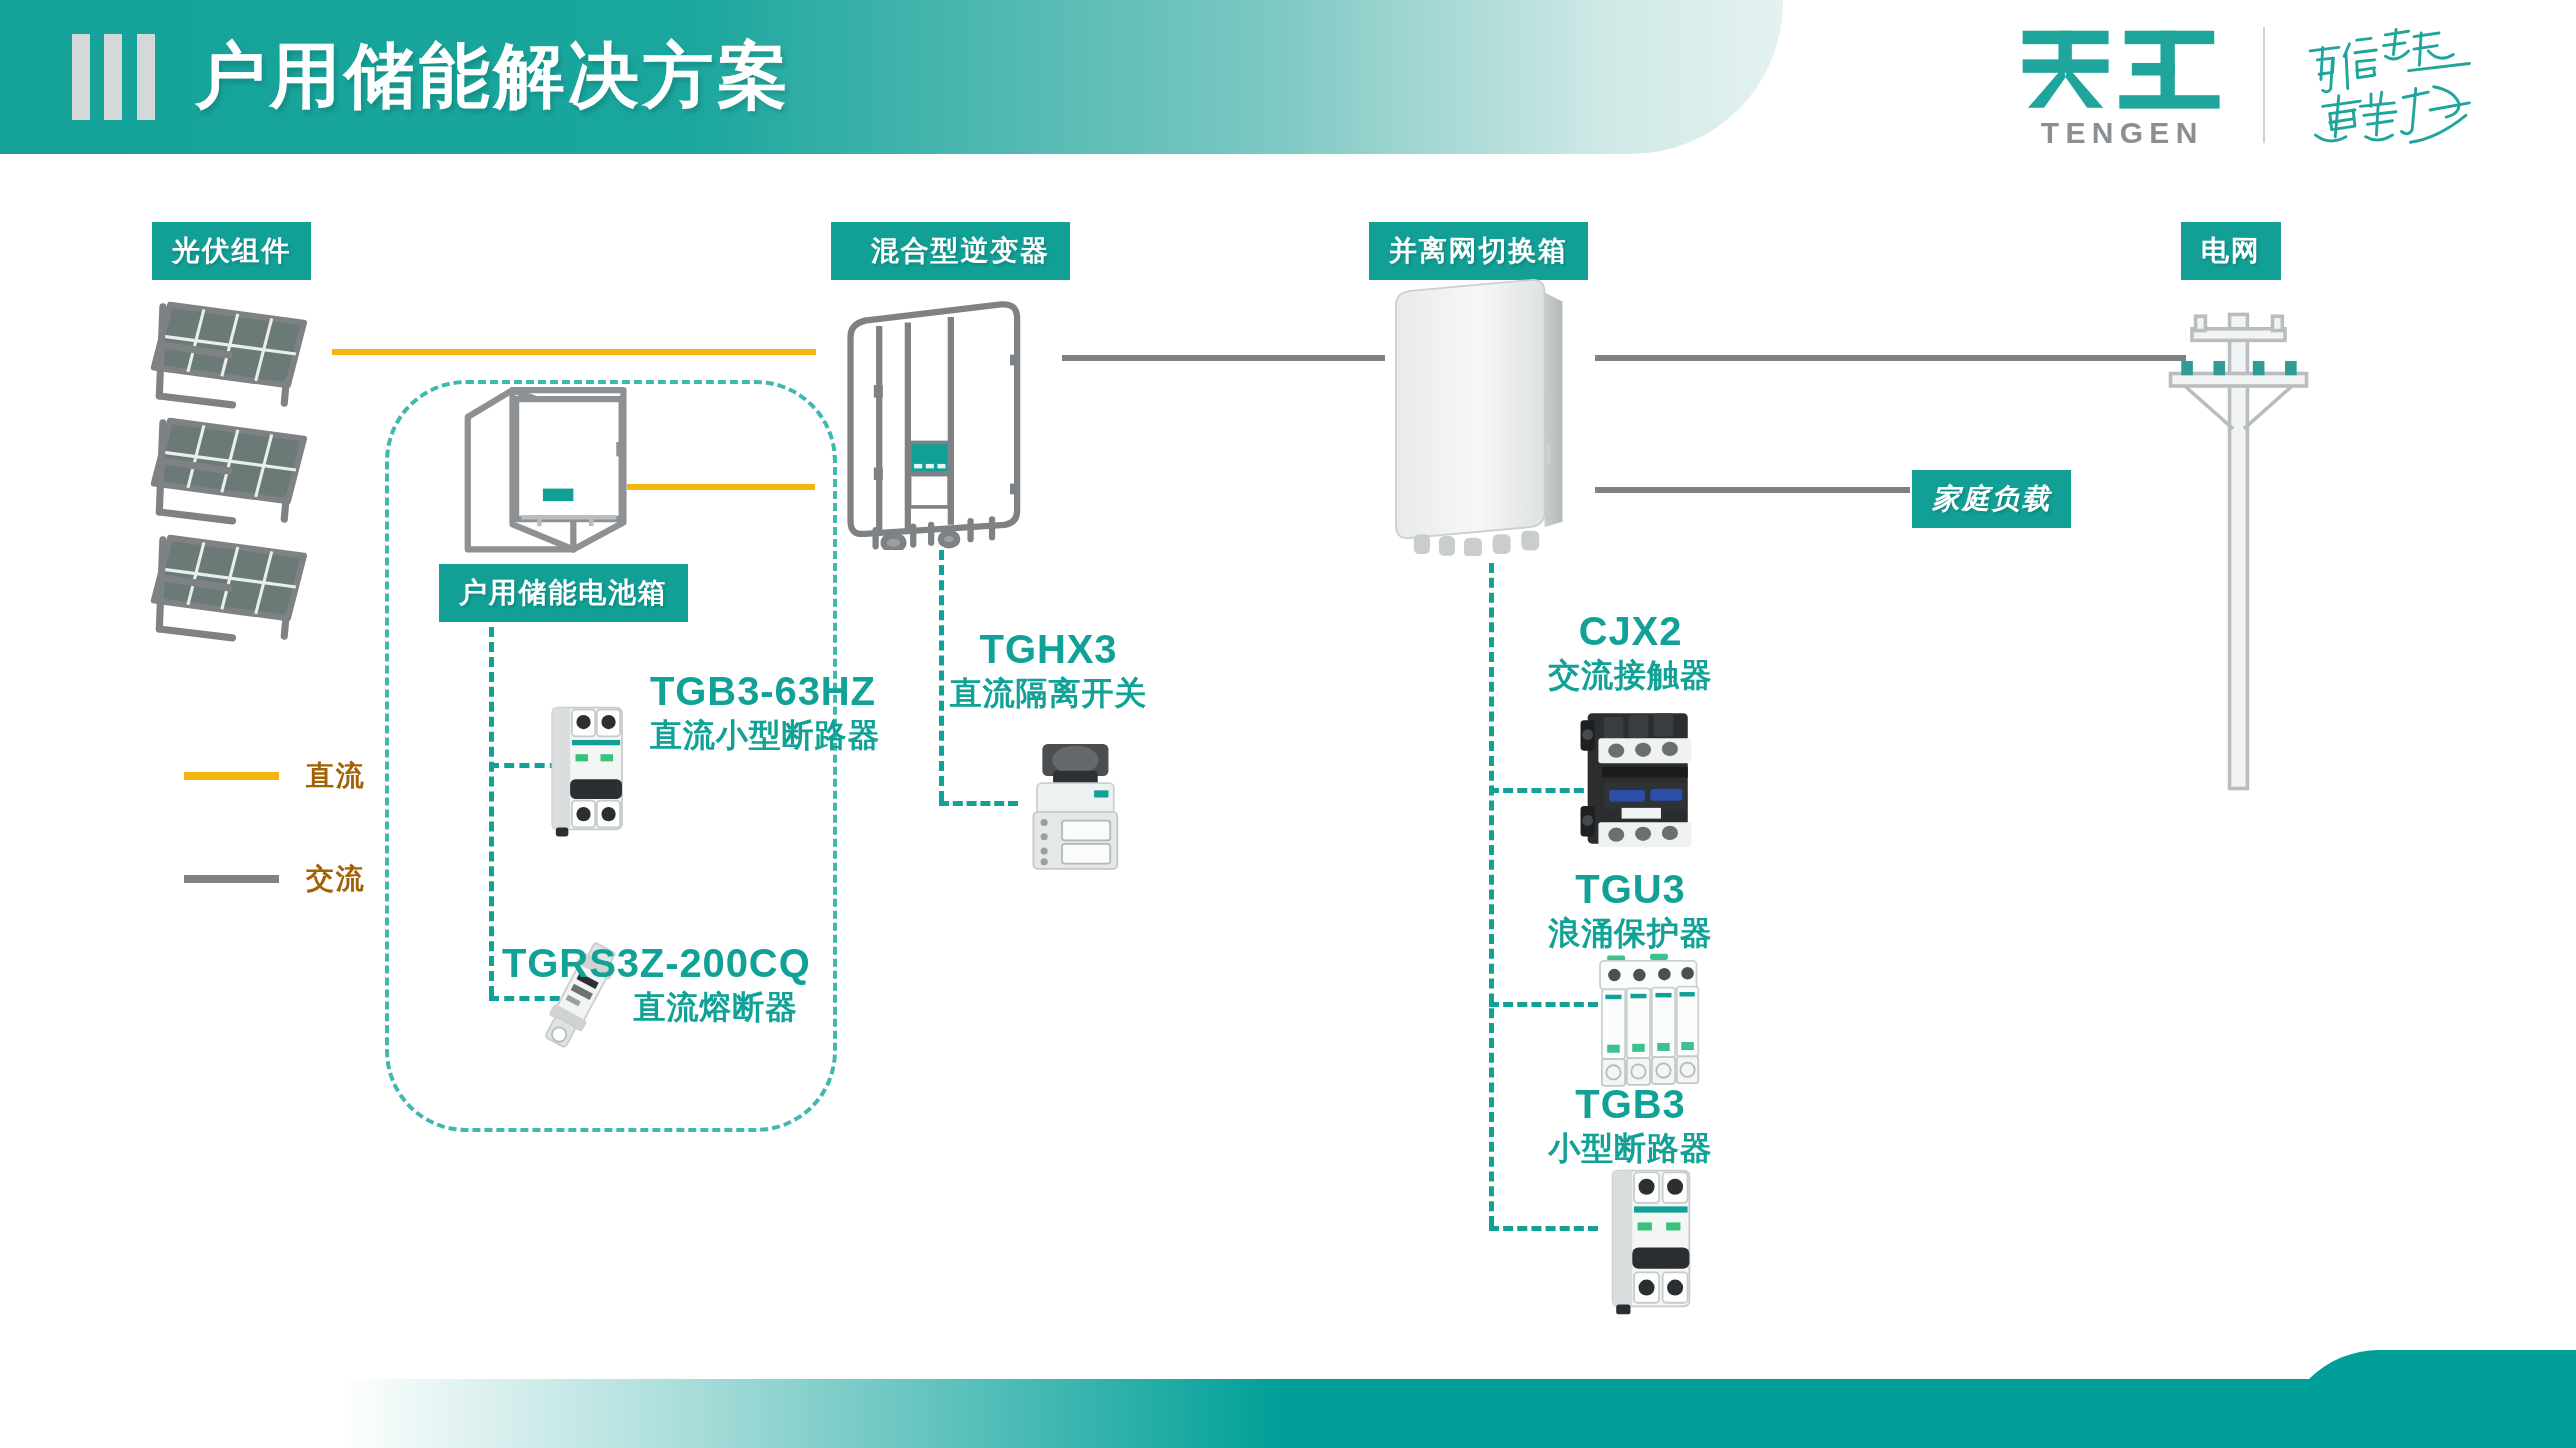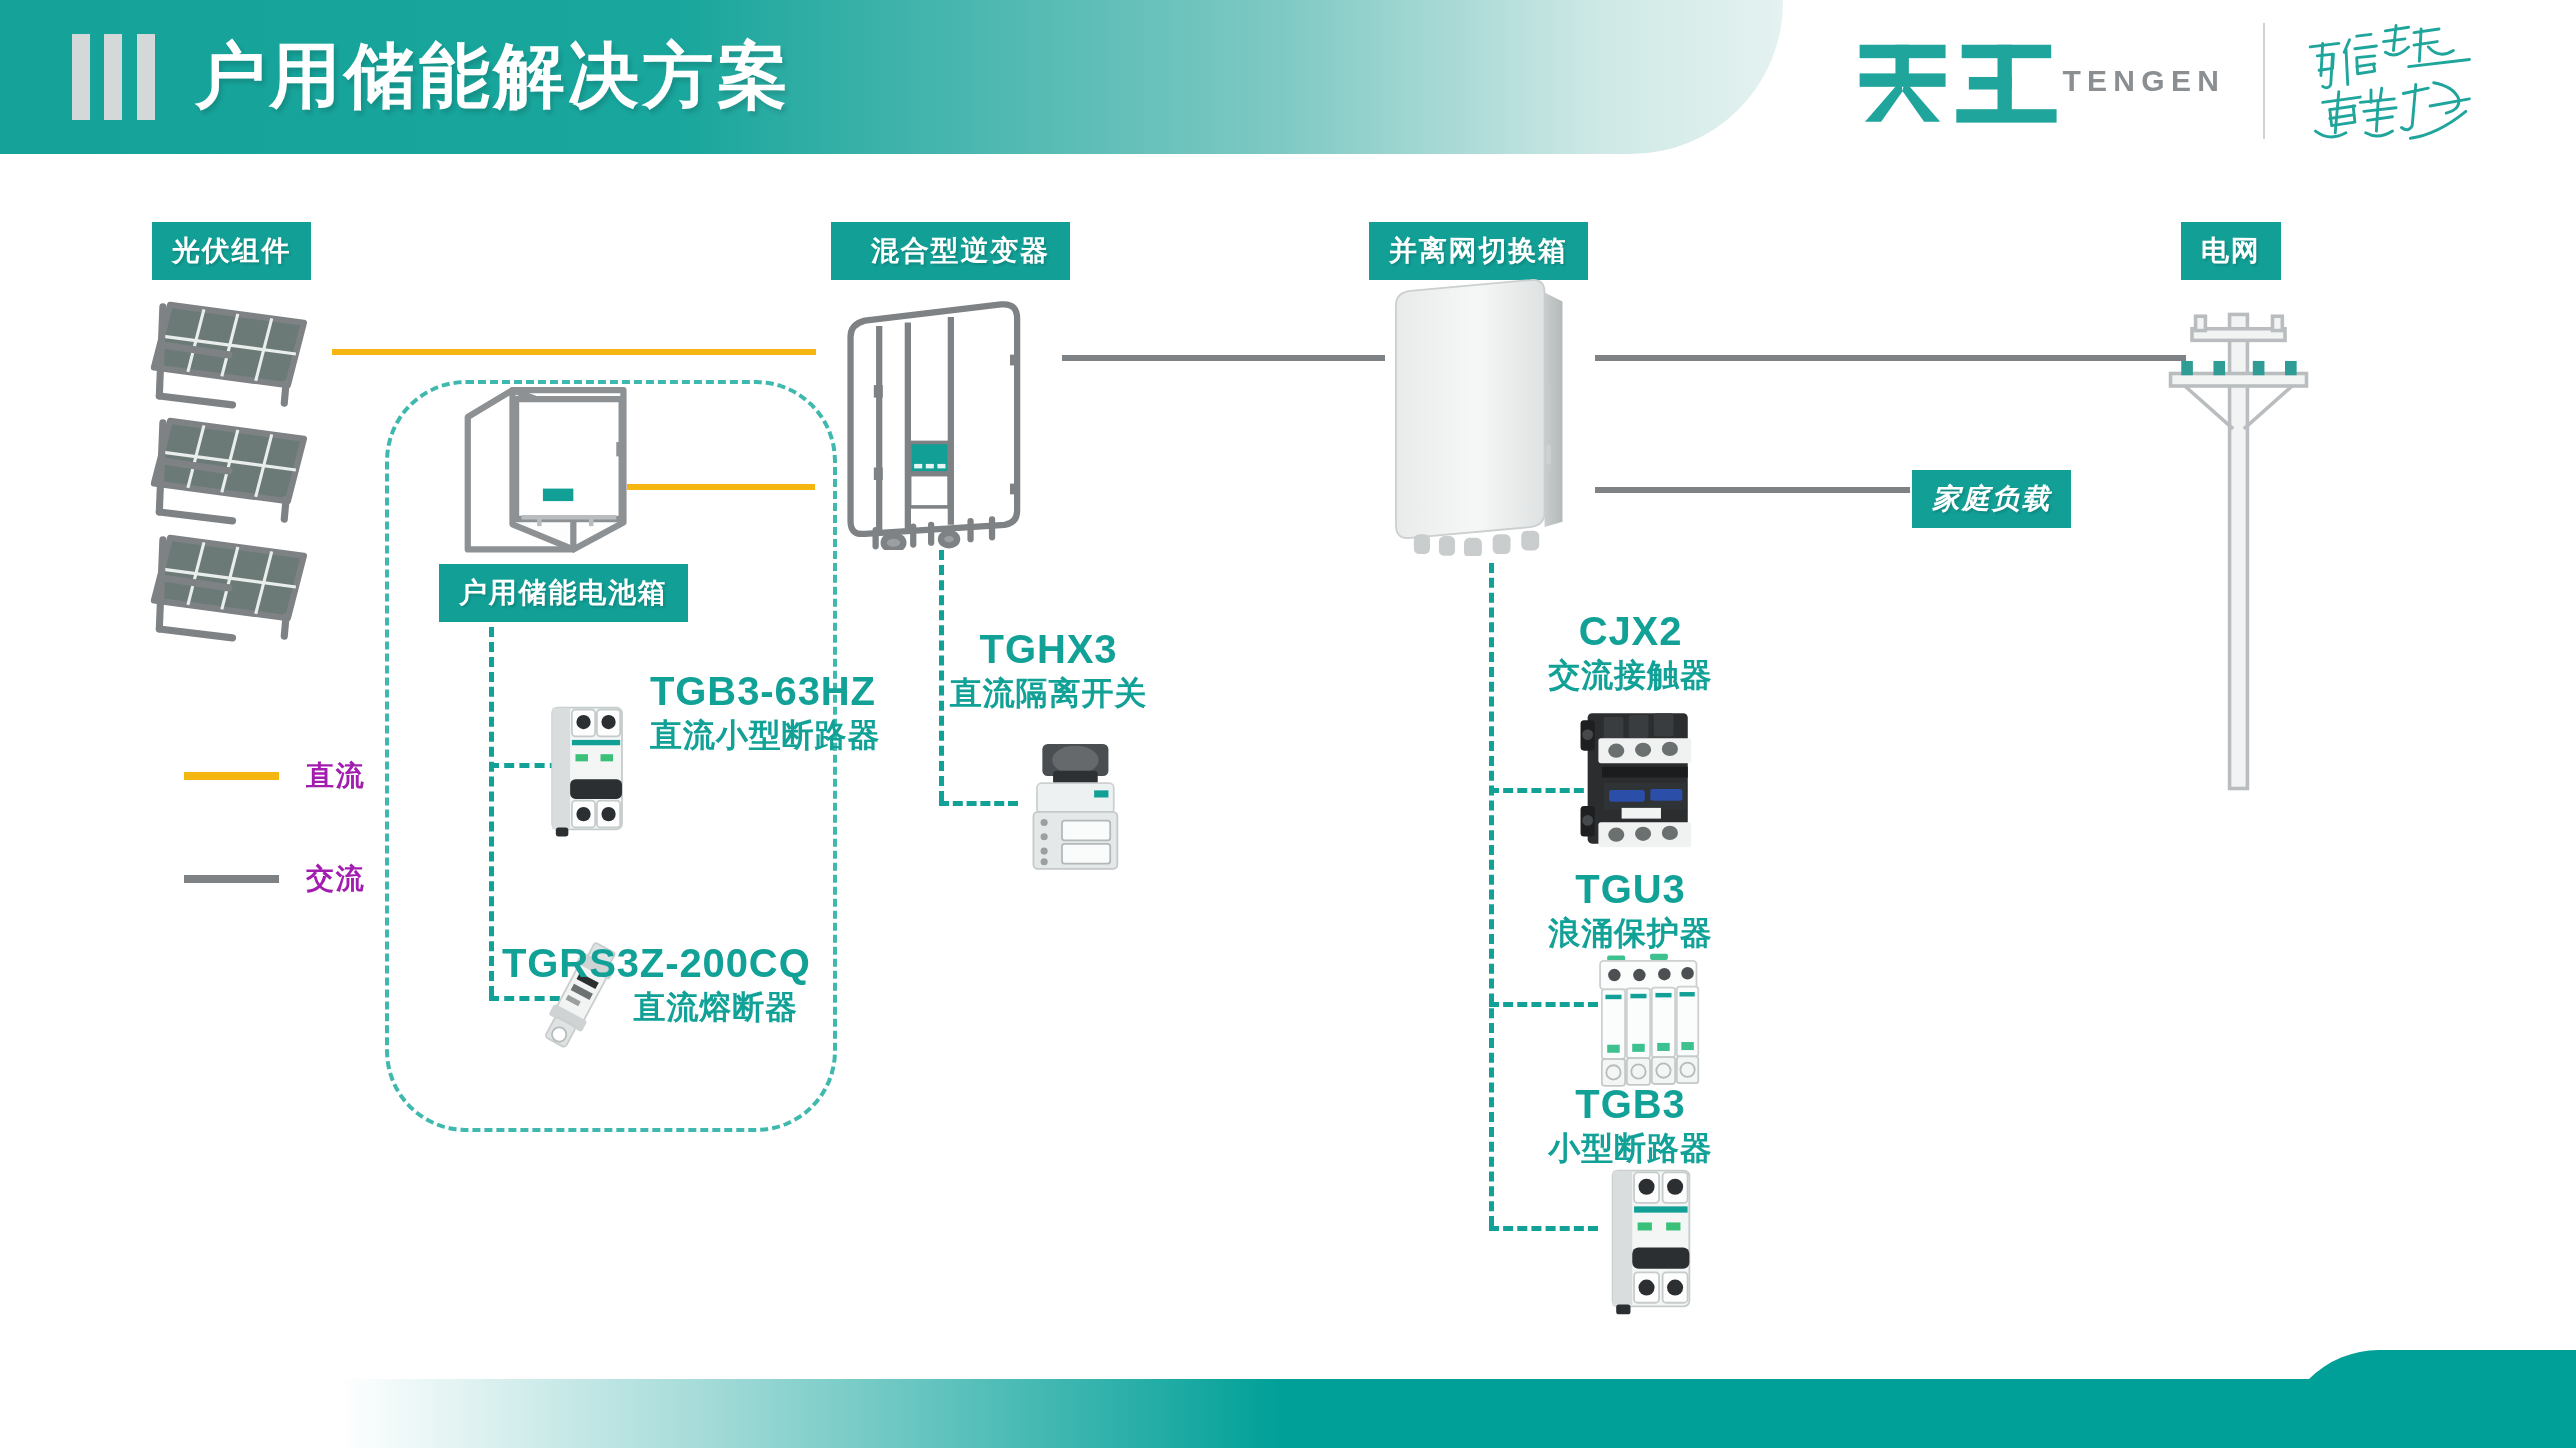--- a/index.html
+++ b/index.html
@@ -21,21 +21,21 @@
   .hdr-bars i{display:block;width:18px;height:86px;background:#d4d8d8;}
   .hdr-title{
     position:absolute;left:195px;top:21.5px;
     font-size:71px;font-weight:bold;color:#ffffff;letter-spacing:3.6px;
     line-height:108px;white-space:nowrap;
     text-shadow:2.7px 3.6px 4.5px rgba(0,0,0,.13);
   }
 
   
   .logo{position:absolute;right:94px;top:20px;display:flex;align-items:center;gap:38px;}
-  .logo-mark{display:flex;flex-direction:row;align-items:center;}
+  .logo-mark{display:flex;flex-direction:column;align-items:center;}
   .logo-cn{display:flex;gap:9px;}
   .logo-en{font-size:30px;font-weight:bold;color:#8b8f92;letter-spacing:6.3px;margin-top:1.8px;}
   .logo-div{width:1.8px;height:116px;background:#cfd2d4;}
   .slogan{width:179px;height:121px;}
 
   
   .footer{
     position:absolute;left:0;bottom:0;width:2576px;height:99px;overflow:hidden;
   }
   .footer-band{
@@ -65,21 +65,21 @@
 
   
   .dash-box{
     position:absolute;border:4.5px dashed #3fb8ae;border-radius:81px;
   }
 
   
   .legend{position:absolute;left:184px;top:845;}
   .legend-row{display:flex;align-items:center;gap:27px;margin-bottom:65px;}
   .legend-swatch{width:95px;height:8px;display:block;}
-  .legend-label{font-size:28px;font-weight:bold;color:#a21caf;letter-spacing:1.8px;}
+  .legend-label{font-size:28px;font-weight:bold;color:#a16207;letter-spacing:1.8px;}
 
   
   .cap{position:absolute;color:#11a197;font-weight:bold;white-space:nowrap;}
   .cap .model{font-size:40px;letter-spacing:0.9px;display:block;}
   .cap .zh{font-size:32px;letter-spacing:0.9px;display:block;}
   .cap.center{text-align:center;}
   .cap.right{text-align:right;}
 
   
   .art{position:absolute;}

